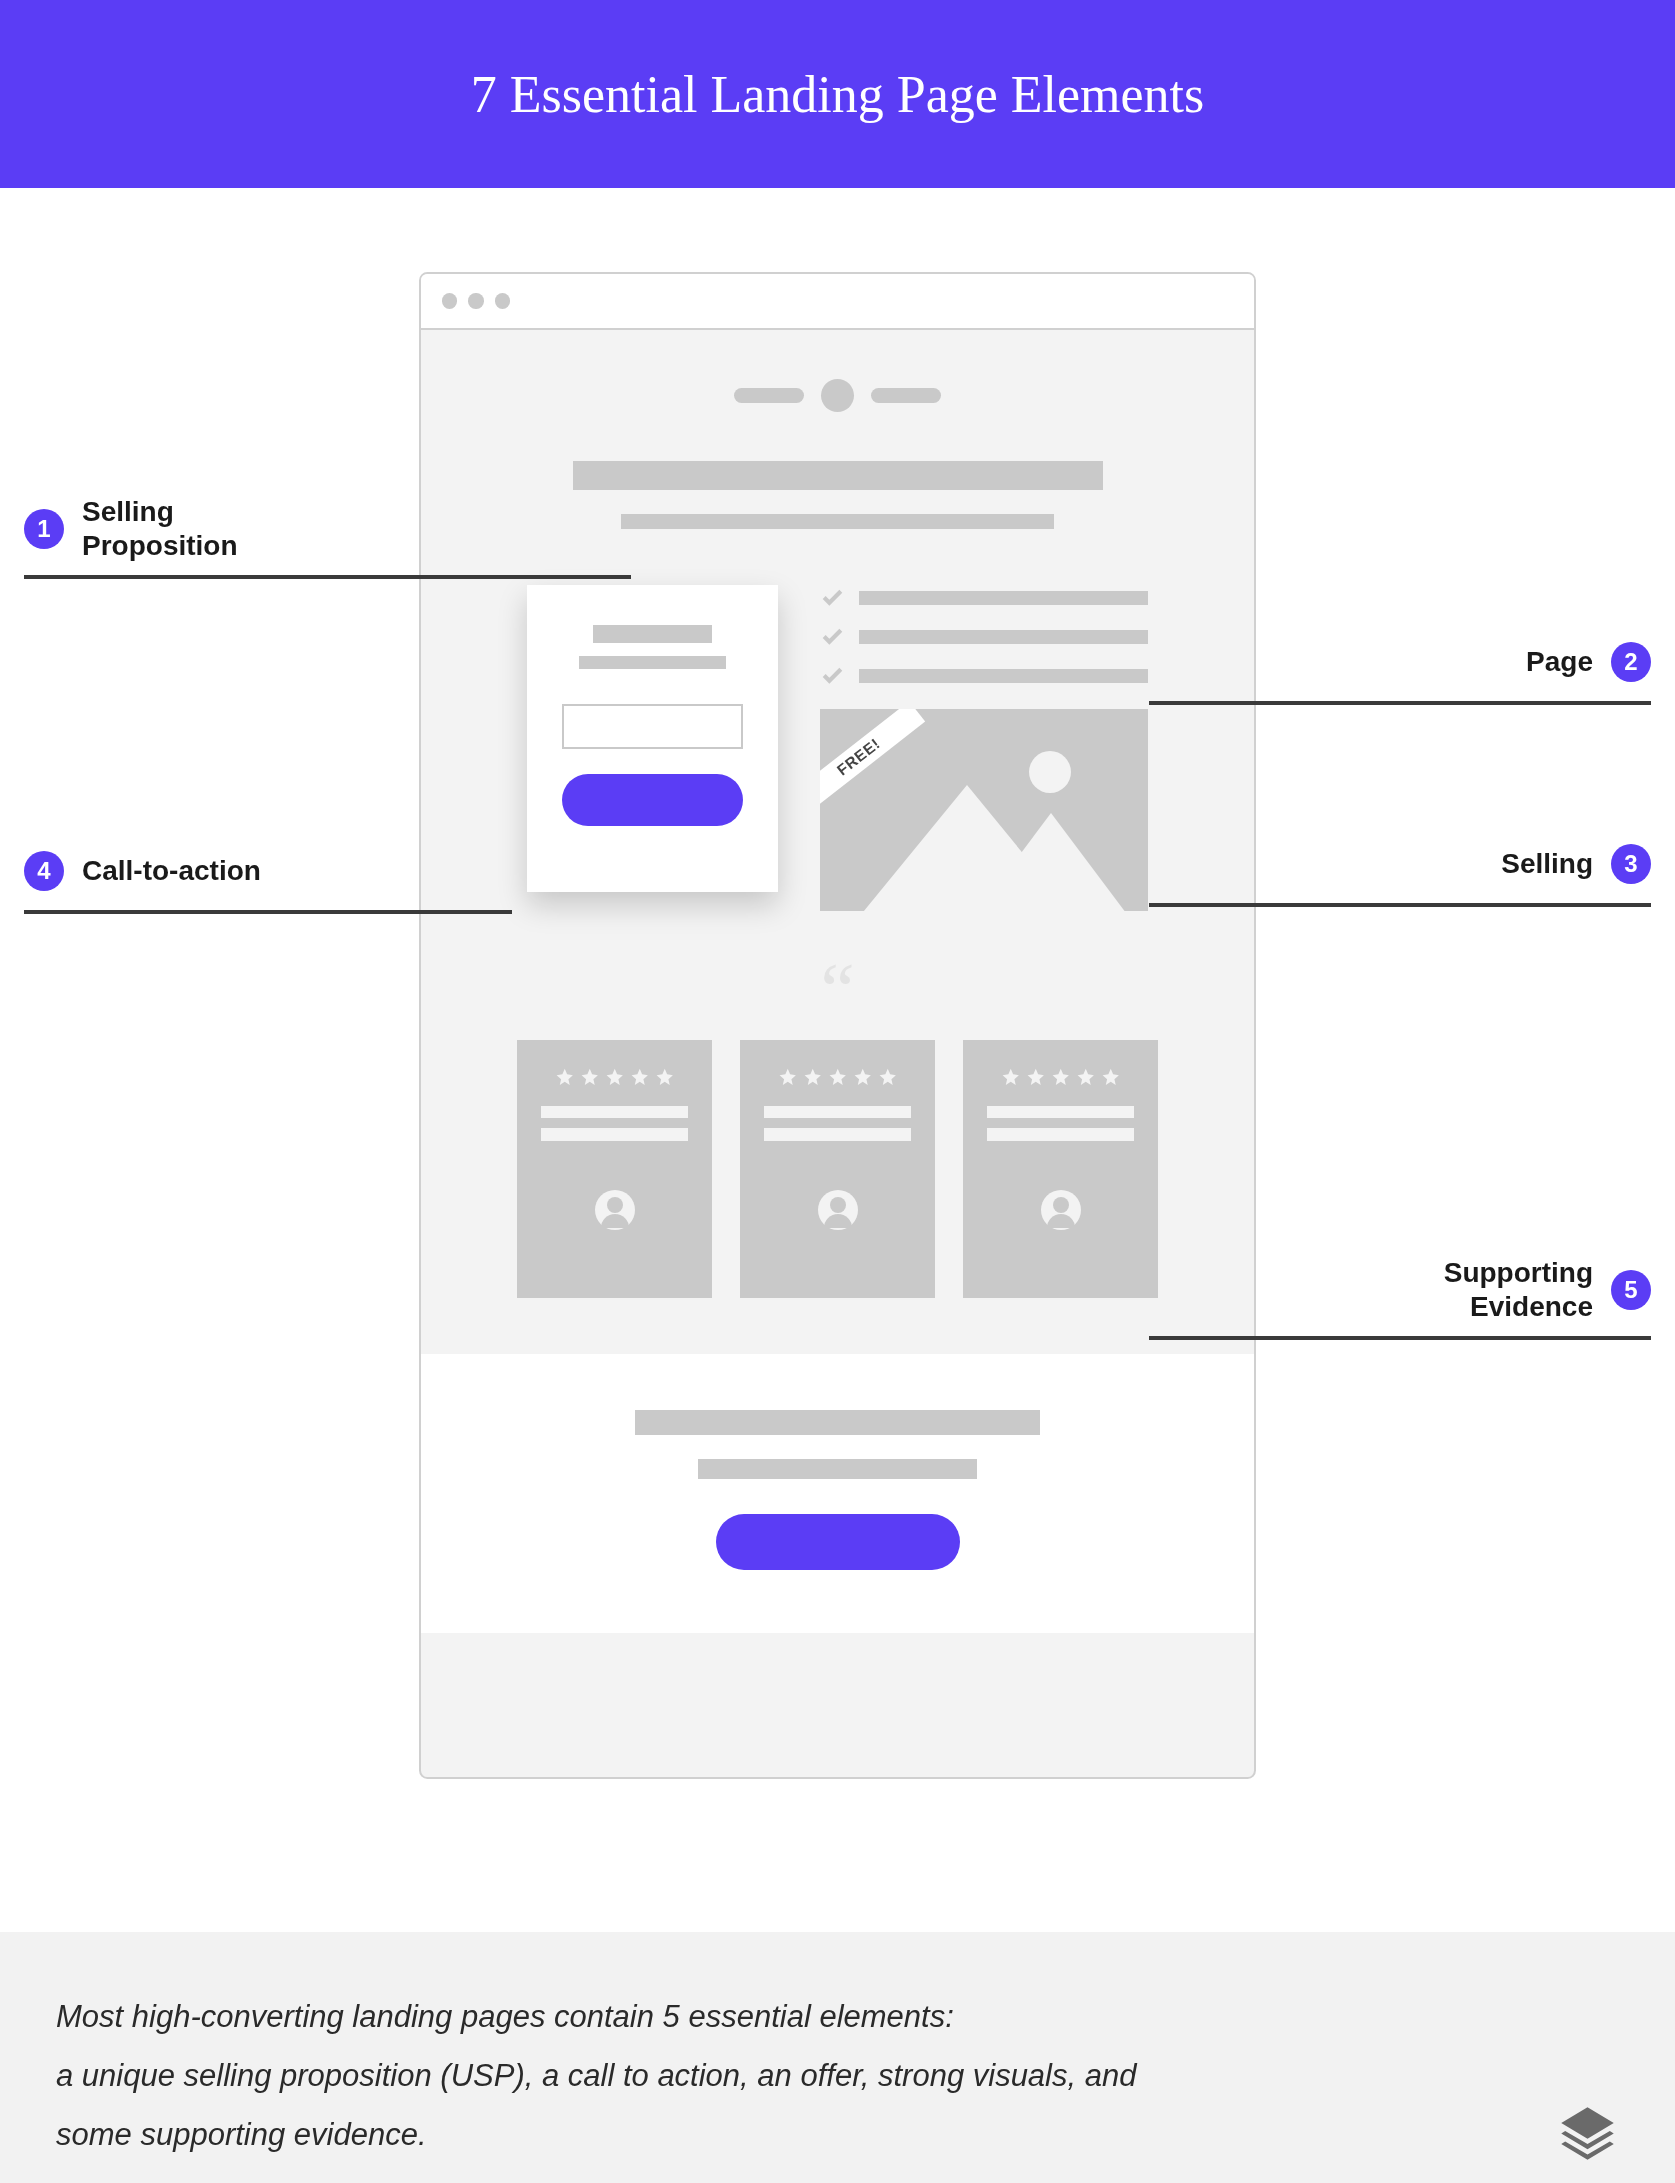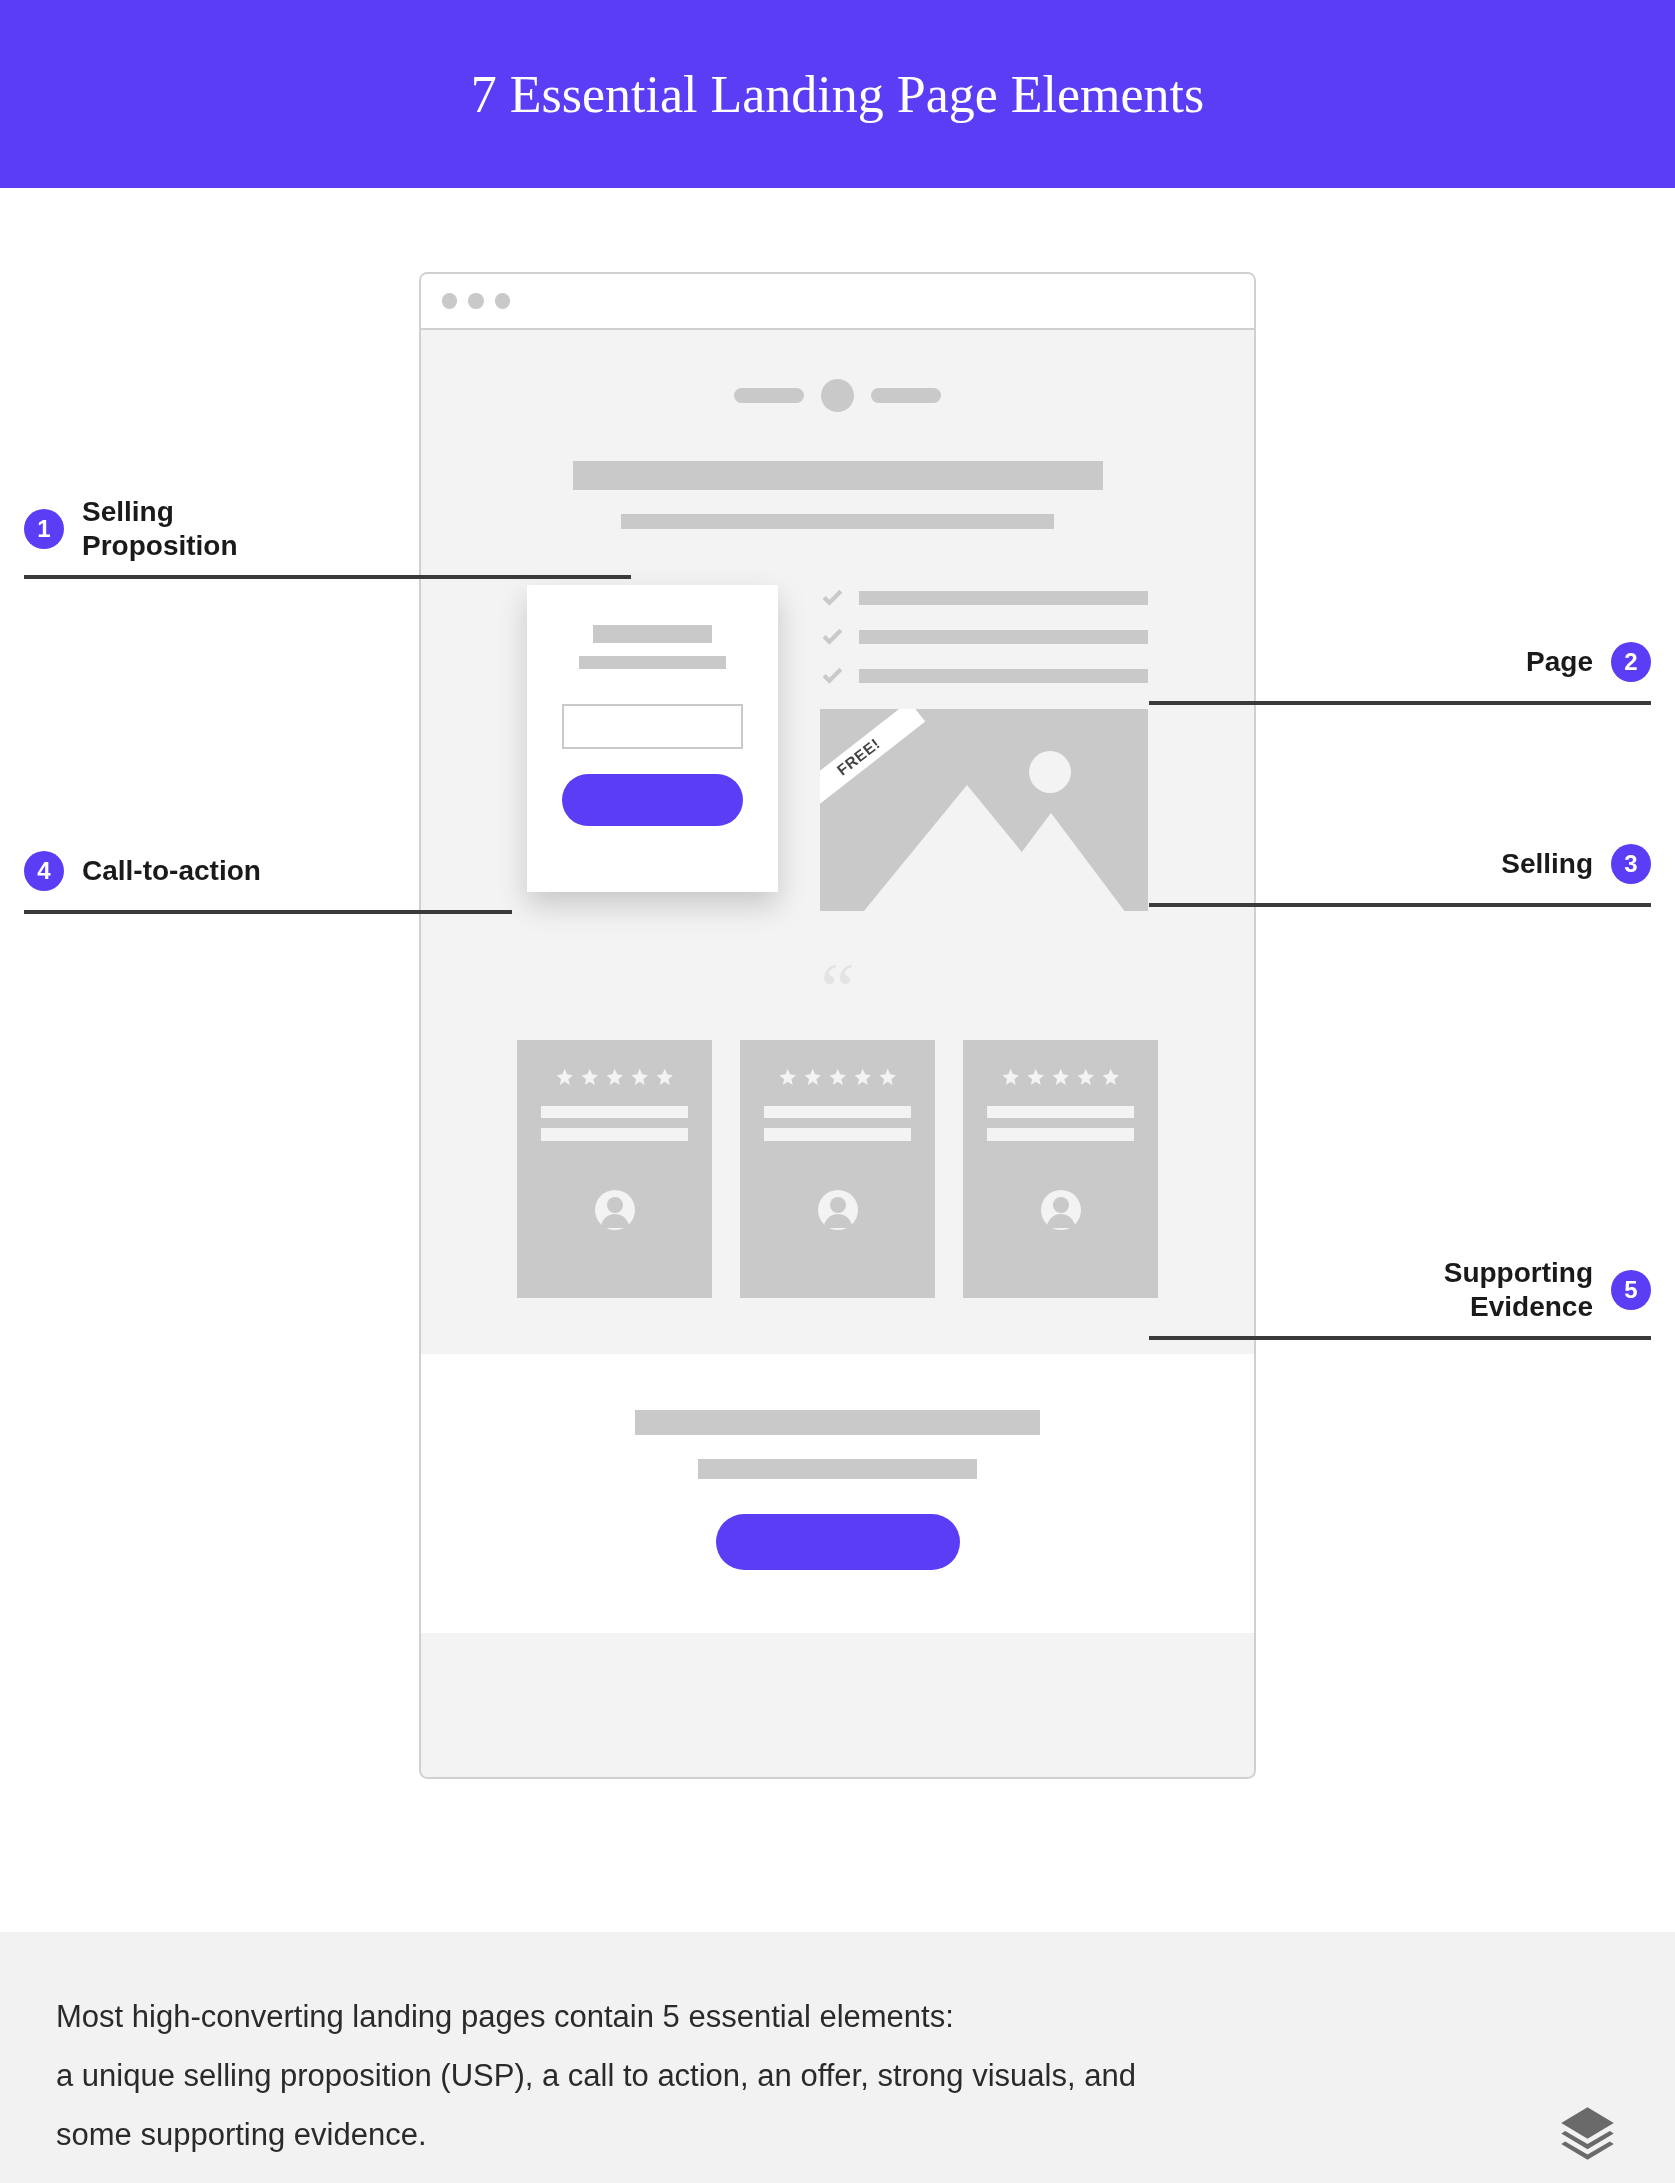--- a/index.html
+++ b/index.html
@@ -184,20 +184,21 @@
 
   
   .caption-footer {
     background:#f2f2f2; padding:56px 56px 77px;
     display:flex; justify-content:space-between; align-items:flex-end;
   }
   .caption-text {
     font-family: Arial, Helvetica, sans-serif;
     font-size:31px; line-height:1.9; color:#2a2a2a;
     max-width:1361px;
+    font-style:italic;
   }
   .layers-icon {
     width:63px; height:63px; fill:#6a6a6a;
   }
 </style>
 </head>
 <body>
 
 <div class="header">
   <h1>7 Essential Landing Page Elements</h1>

